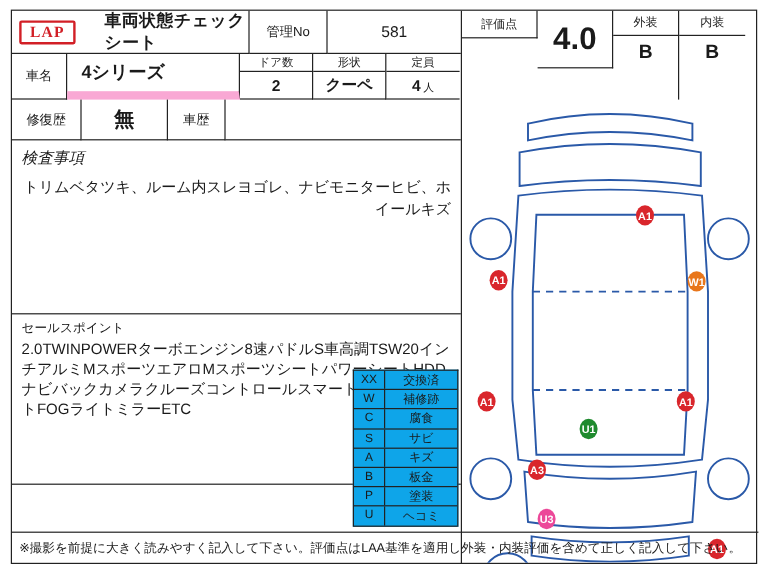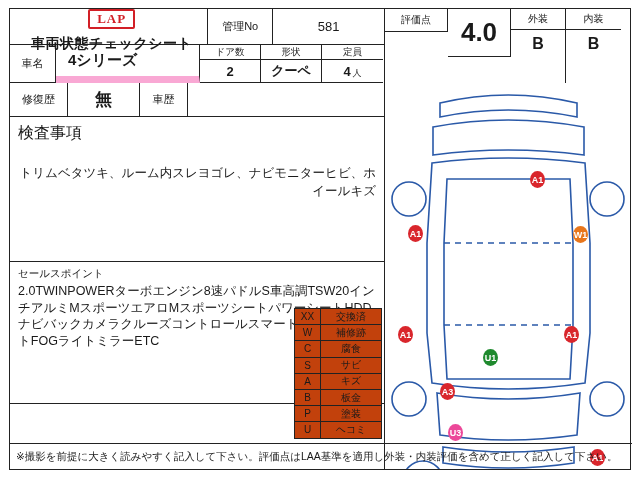--- a/index.html
+++ b/index.html
@@ -17,21 +17,21 @@
     border:1px solid #222;
     box-sizing:border-box;
   }
   
   .row{display:flex;}
   .cell{box-sizing:border-box;border-right:1px solid #222;border-bottom:1px solid #222;}
   .nb-r{border-right:none;}
   .nb-b{border-bottom:none;}
 
   .hdr{height:36px;}
-  .logo-cell{width:214px;display:flex;align-items:center;gap:6px;padding-left:6px;flex-direction:column;}
+  .logo-cell{width:214px;display:flex;align-items:center;gap:24px;padding-left:6px;}
   .logo-badge{
     border:2px solid #d21f26;color:#d21f26;font-weight:bold;
     font-size:13px;padding:0px 7px;letter-spacing:1px;border-radius:2px;
     font-family:"Liberation Serif",serif;
   }
   .logo-title{font-size:14px;font-weight:bold;letter-spacing:0.5px;}
   .kanri-label{width:70px;display:flex;align-items:center;justify-content:center;font-size:11px;}
   .kanri-val{width:120px;display:flex;align-items:center;justify-content:center;font-size:13px;}
 
   .score-label{width:62px;height:22px;display:flex;align-items:center;justify-content:center;font-size:10px;border-right:1px solid #222;border-bottom:1px solid #222;}
@@ -61,31 +61,31 @@
   .spec-v{height:22px;display:flex;align-items:center;justify-content:center;font-size:13px;font-weight:bold;gap:2px;}
   .spec-v .unit{font-size:9px;font-weight:normal;align-self:flex-end;padding-bottom:2px;}
 
   .hist-row{display:flex;height:34px;}
   .hist-label{width:58px;display:flex;align-items:center;justify-content:center;font-size:11px;border-right:1px solid #222;border-bottom:1px solid #222;box-sizing:border-box;}
   .hist-val{width:72px;display:flex;align-items:center;justify-content:center;font-size:17px;font-weight:bold;border-right:1px solid #222;border-bottom:1px solid #222;box-sizing:border-box;}
   .hist-label2{width:48px;display:flex;align-items:center;justify-content:center;font-size:11px;border-right:1px solid #222;border-bottom:1px solid #222;box-sizing:border-box;}
   .hist-blank{flex:1;border-bottom:1px solid #222;box-sizing:border-box;}
 
   .insp{height:145px;border-bottom:1px solid #222;box-sizing:border-box;padding:6px 8px;}
-  .insp-title{font-size:16px;margin-bottom:20px;}
+  .insp-title{font-size:13px;margin-bottom:6px;font-style:italic;}
   .insp-body{font-size:12.5px;line-height:1.45;text-align:right;}
 
   .sales{height:142px;border-bottom:1px solid #222;box-sizing:border-box;padding:5px 8px;}
   .sales-title{font-size:10.5px;margin-bottom:2px;}
   .sales-body{font-size:12.5px;line-height:1.32;word-break:break-all;}
 
   
   .legend{
     position:absolute;left:284px;top:299px;width:88px;
-    border:1px solid #222;border-bottom:none;box-sizing:border-box;background:#c2410c;
+    border:1px solid #222;border-bottom:none;box-sizing:border-box;background:#0ea5e9;
   }
   .lg-row{display:flex;height:16.2px;border-bottom:1px solid #222;box-sizing:border-box;}
   .lg-k{width:26px;display:flex;align-items:center;justify-content:center;font-size:10px;border-right:1px solid #222;box-sizing:border-box;}
   .lg-v{flex:1;display:flex;align-items:center;justify-content:center;font-size:10px;}
 
   
   .footer{
     position:absolute;left:0;bottom:0;width:622px;height:26px;
     border-top:1px solid #222;box-sizing:border-box;
     display:flex;align-items:center;padding-left:6px;

